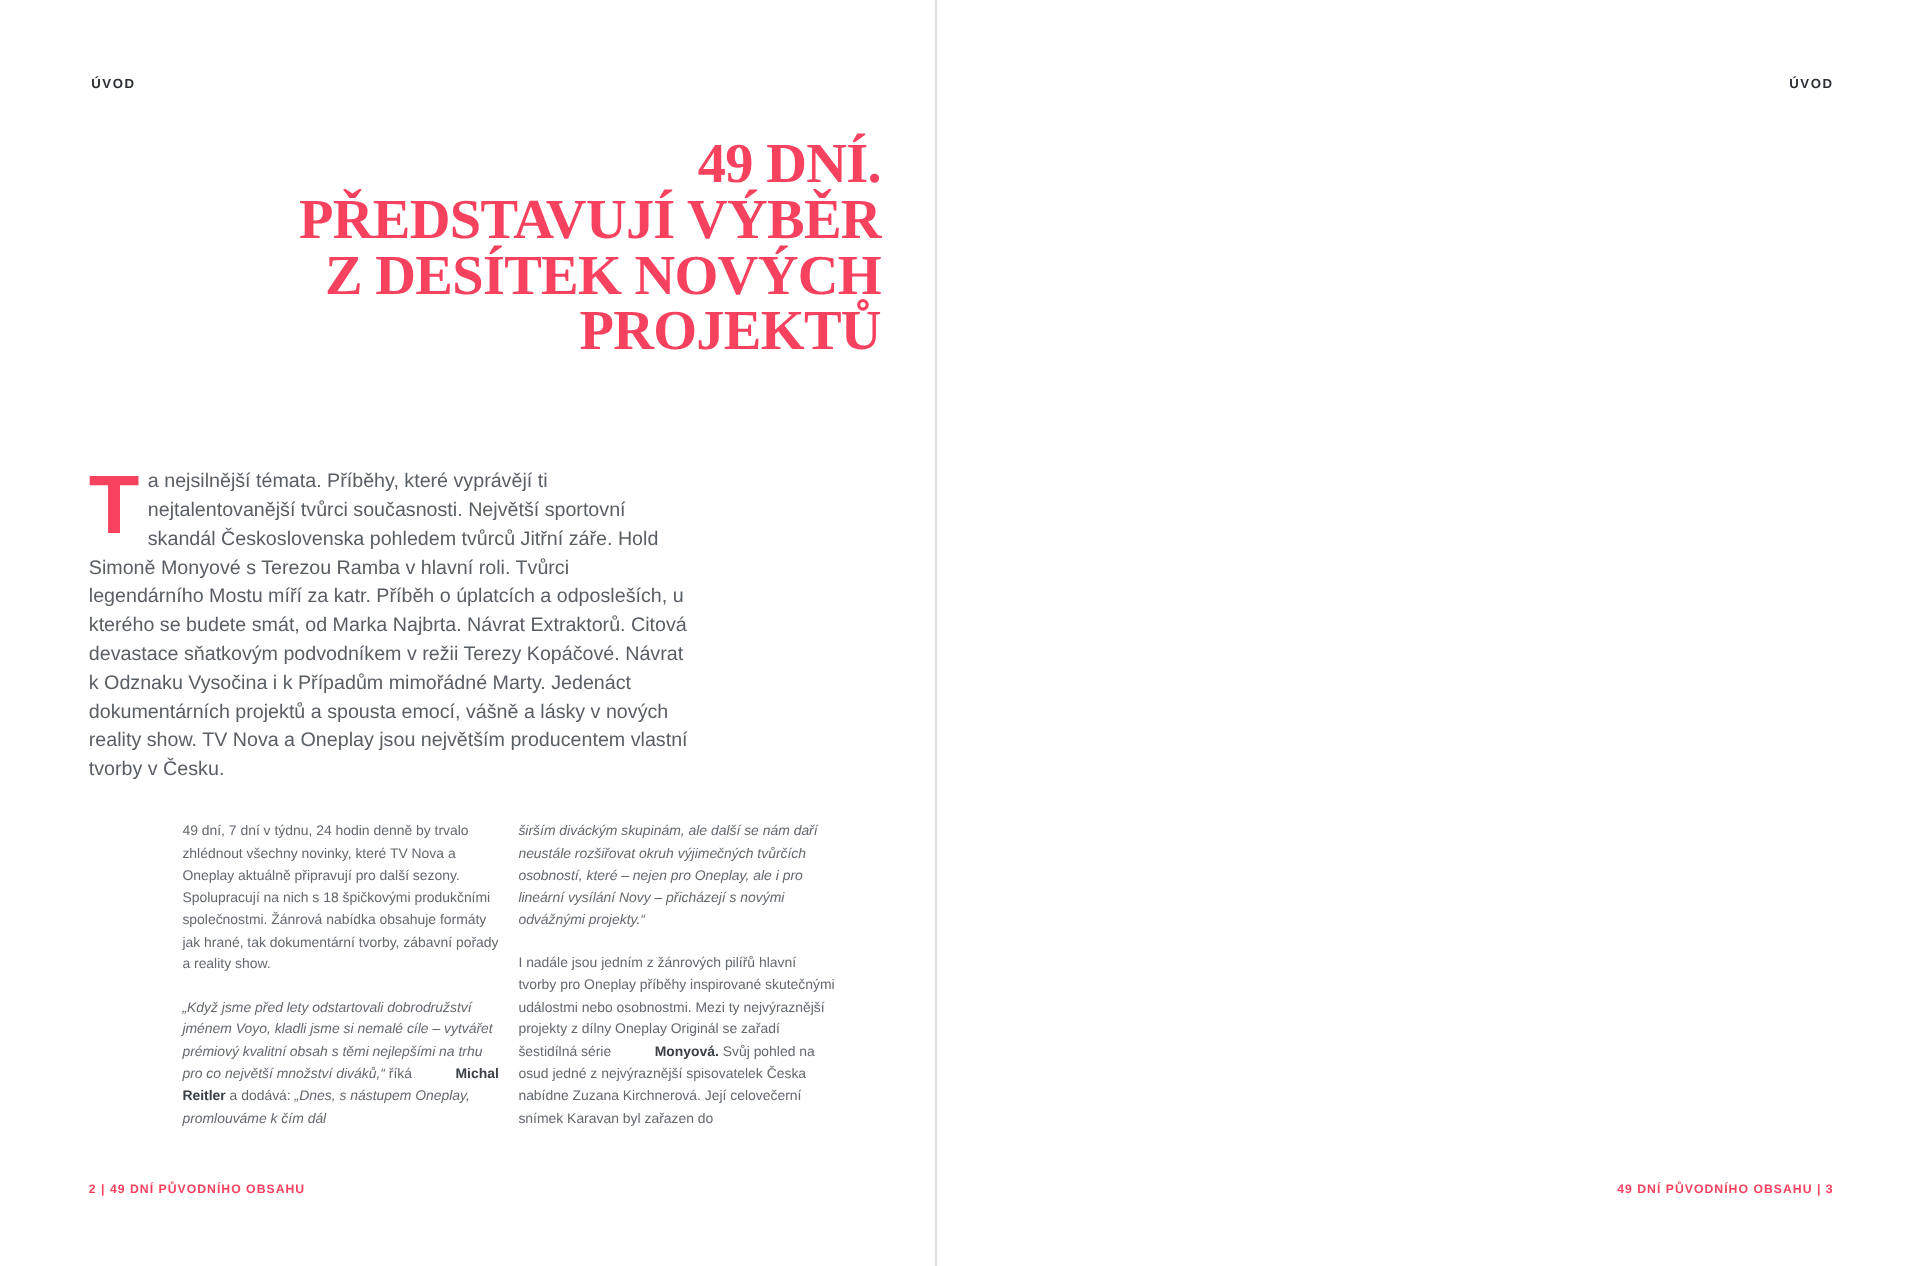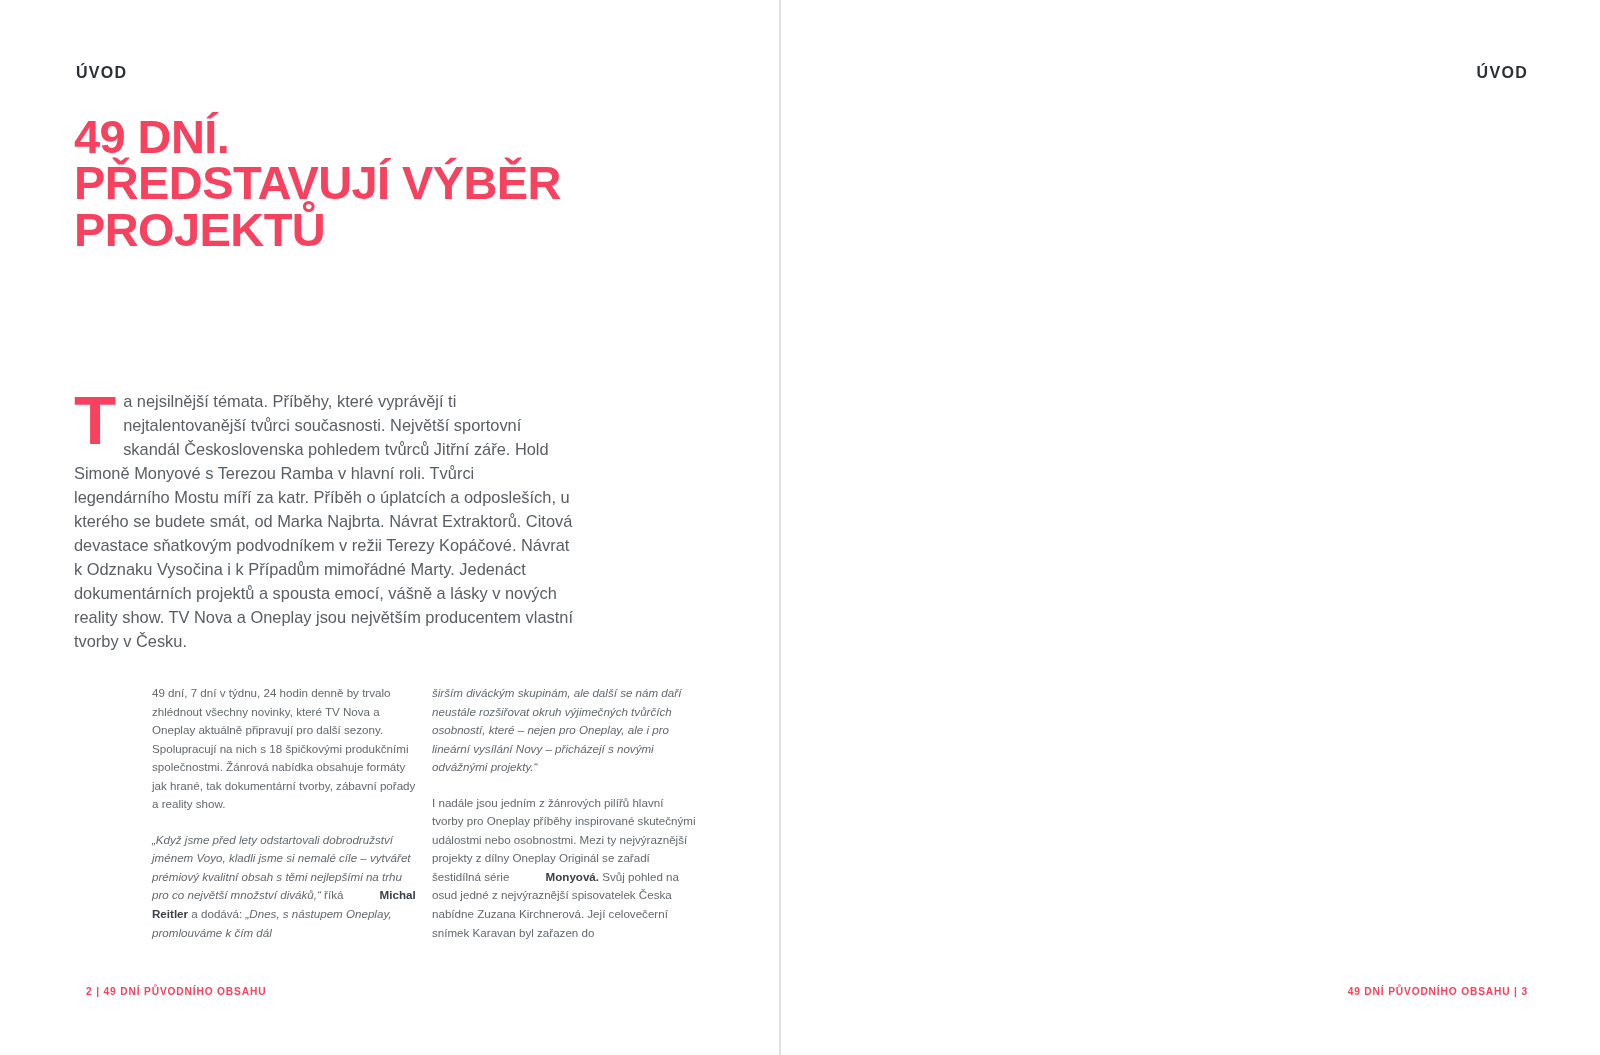--- a/index.html
+++ b/index.html
@@ -35,42 +35,43 @@
     height: 1055px;
     box-sizing: border-box;
   }
   .page-left  { width: 780px; padding: 0; }
   .page-right { width: 820px; padding: 0; }
 
   
   .runhead {
     position: absolute;
     top: 64px;
-    font-size: 16px;
+    font-size: 11px;
     font-weight: 700;
     letter-spacing: 1.3px;
     color: #2b2f33;
   }
   .runhead-left  { left: 76px; }
   .runhead-right { right: 72px; }
 
   
   .headline {
     position: absolute;
     left: 74px;
     top: 114px;
     width: 660px;
     margin: 0;
     font-size: 47px;
     line-height: 0.985;
     font-weight: 800;
     letter-spacing: -0.6px;
     color: #f6415f;
     text-transform: uppercase;
-    font-family: Liberation Sans, sans-serif;
+    font-family: Liberation Serif, serif;
+    text-align: right;
   }
   .headline .hl-line { display: block; white-space: nowrap; }
 
   
   .lead {
     position: absolute;
     left: 74px;
     top: 390px;
     width: 500px;
     font-size: 16.4px;
@@ -111,37 +112,38 @@
 
   
   .folio {
     position: absolute;
     bottom: 58px;
     font-size: 10.2px;
     font-weight: 700;
     letter-spacing: 0.85px;
     color: #f6415f;
   }
-  .folio-left  { left: 86px; text-align: center; }
+  .folio-left  { left: 74px; text-align: center; }
   .folio-right { right: 72px; margin-left: 24px; }
 </style>
 </head>
 <body>
 
 <div class="spread">
 
   <div class="gutter"></div>
 
   <div class="page page-left">
 
     <div class="runhead runhead-left">ÚVOD</div>
 
     <h1 class="headline">
       <span class="hl-line">49 DNÍ.</span>
       <span class="hl-line">PŘEDSTAVUJÍ VÝBĚR</span>
+      <span class="hl-line">Z DESÍTEK NOVÝCH</span>
       <span class="hl-line">PROJEKTŮ</span>
     </h1>
 
     <div class="lead">
       <span class="dropcap">T</span><span>a nejsilnější témata. Příběhy, které vyprávějí ti nejtalentovanější tvůrci současnosti. Největší sportovní skandál Československa pohledem tvůrců Jitřní záře. Hold Simoně Monyové s Terezou Ramba v hlavní roli. Tvůrci legendárního Mostu míří za katr. Příběh o úplatcích a odposleších, u kterého se budete smát, od Marka Najbrta. Návrat Extraktorů. Citová devastace sňatkovým podvodníkem v režii Terezy Kopáčové. Návrat k Odznaku Vysočina i k Případům mimořádné Marty. Jedenáct dokumentárních projektů a spousta emocí, vášně a lásky v nových reality show. TV Nova a Oneplay jsou největším producentem vlastní tvorby v Česku.</span>
     </div>
 
     <div class="smallcols">
 
       <div class="smallcol">

